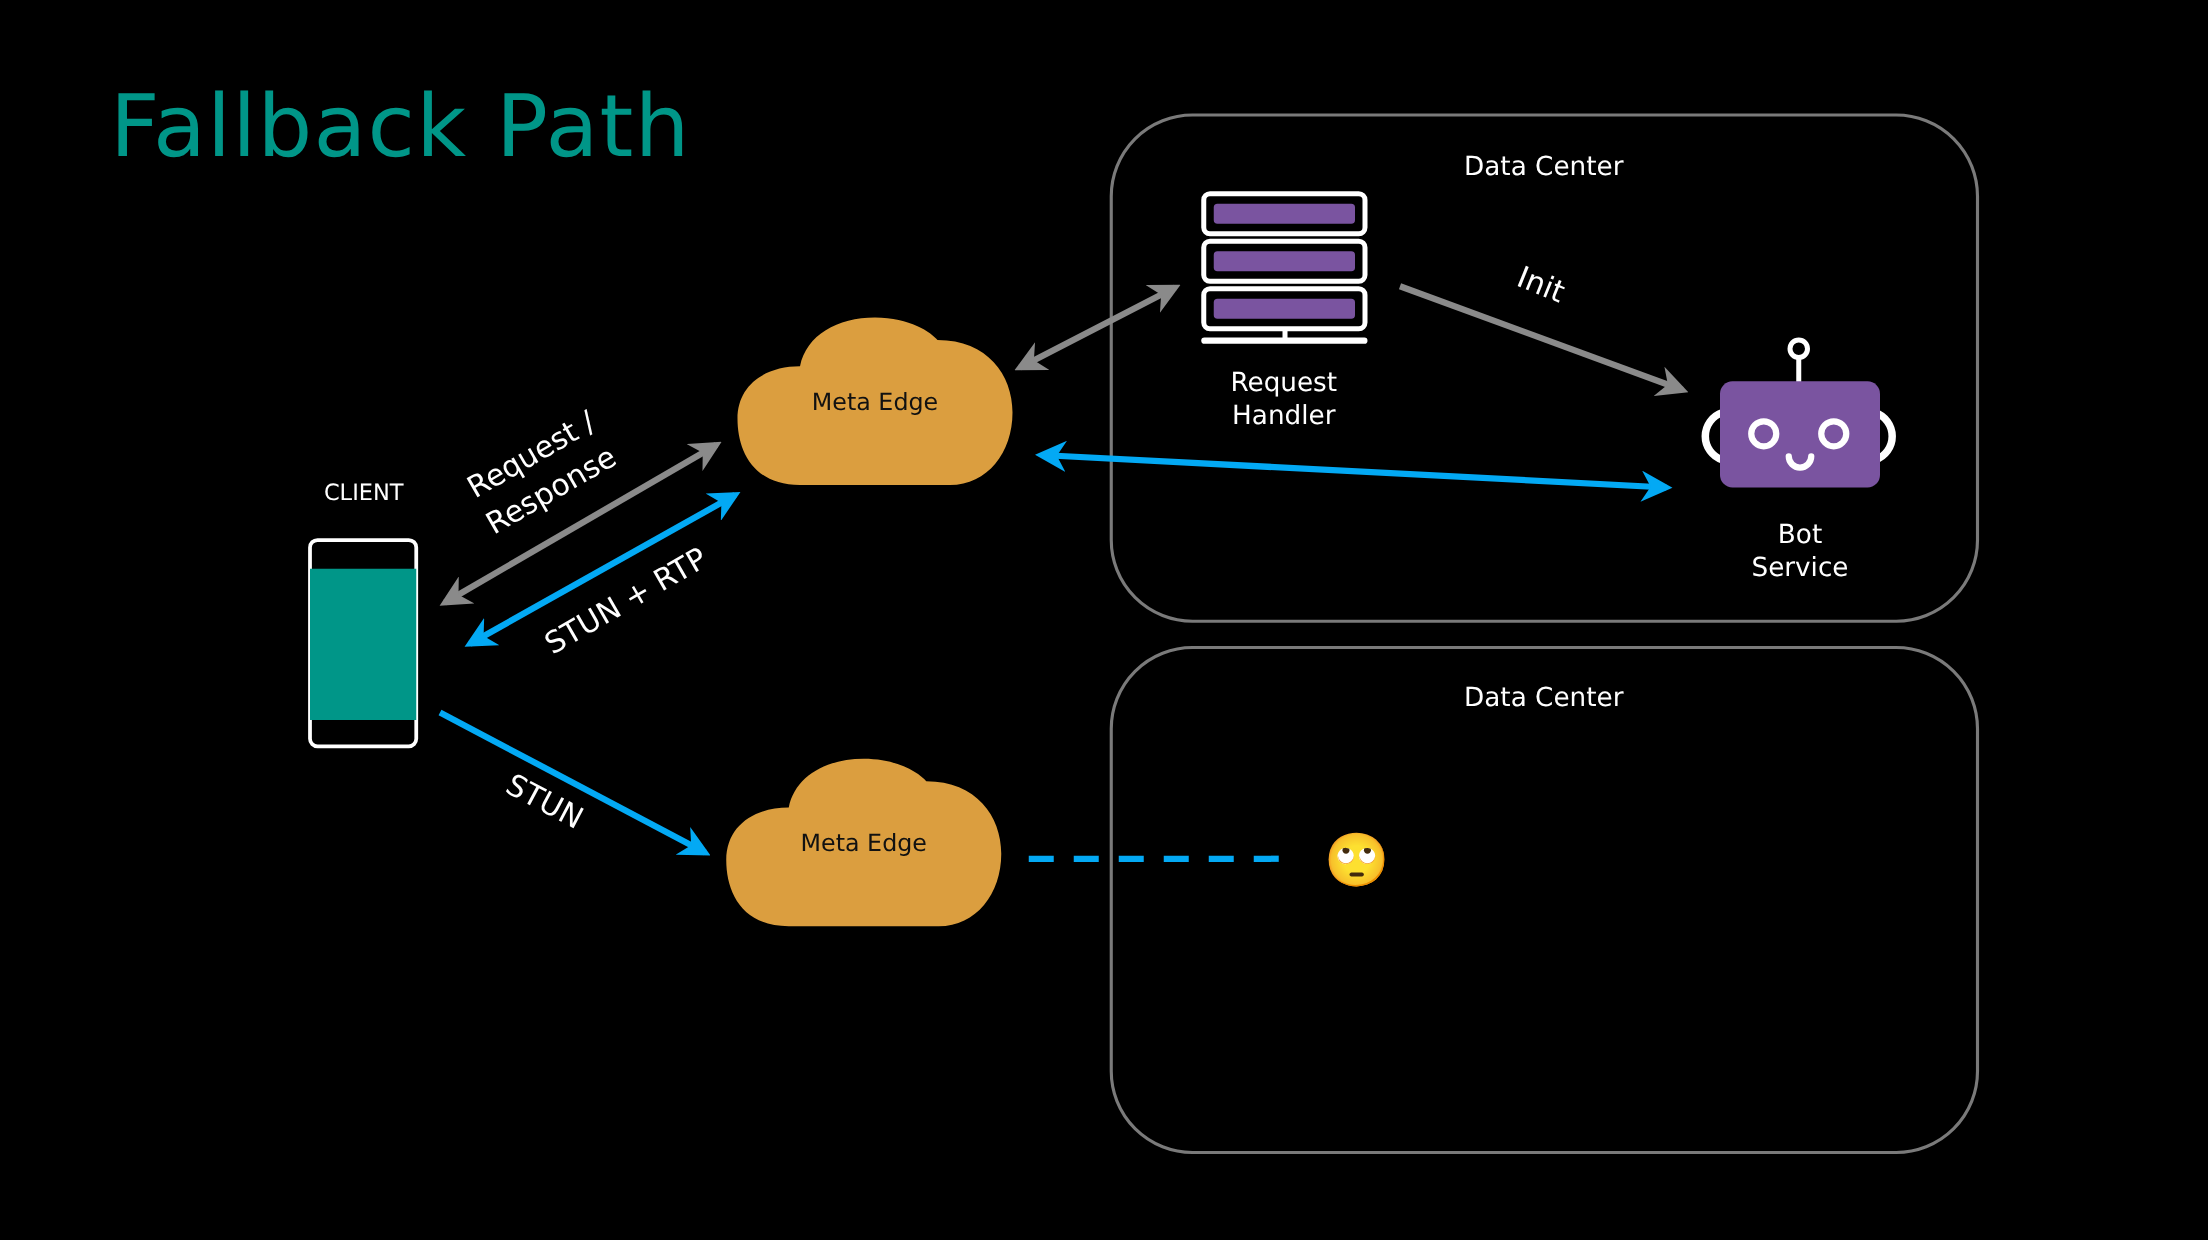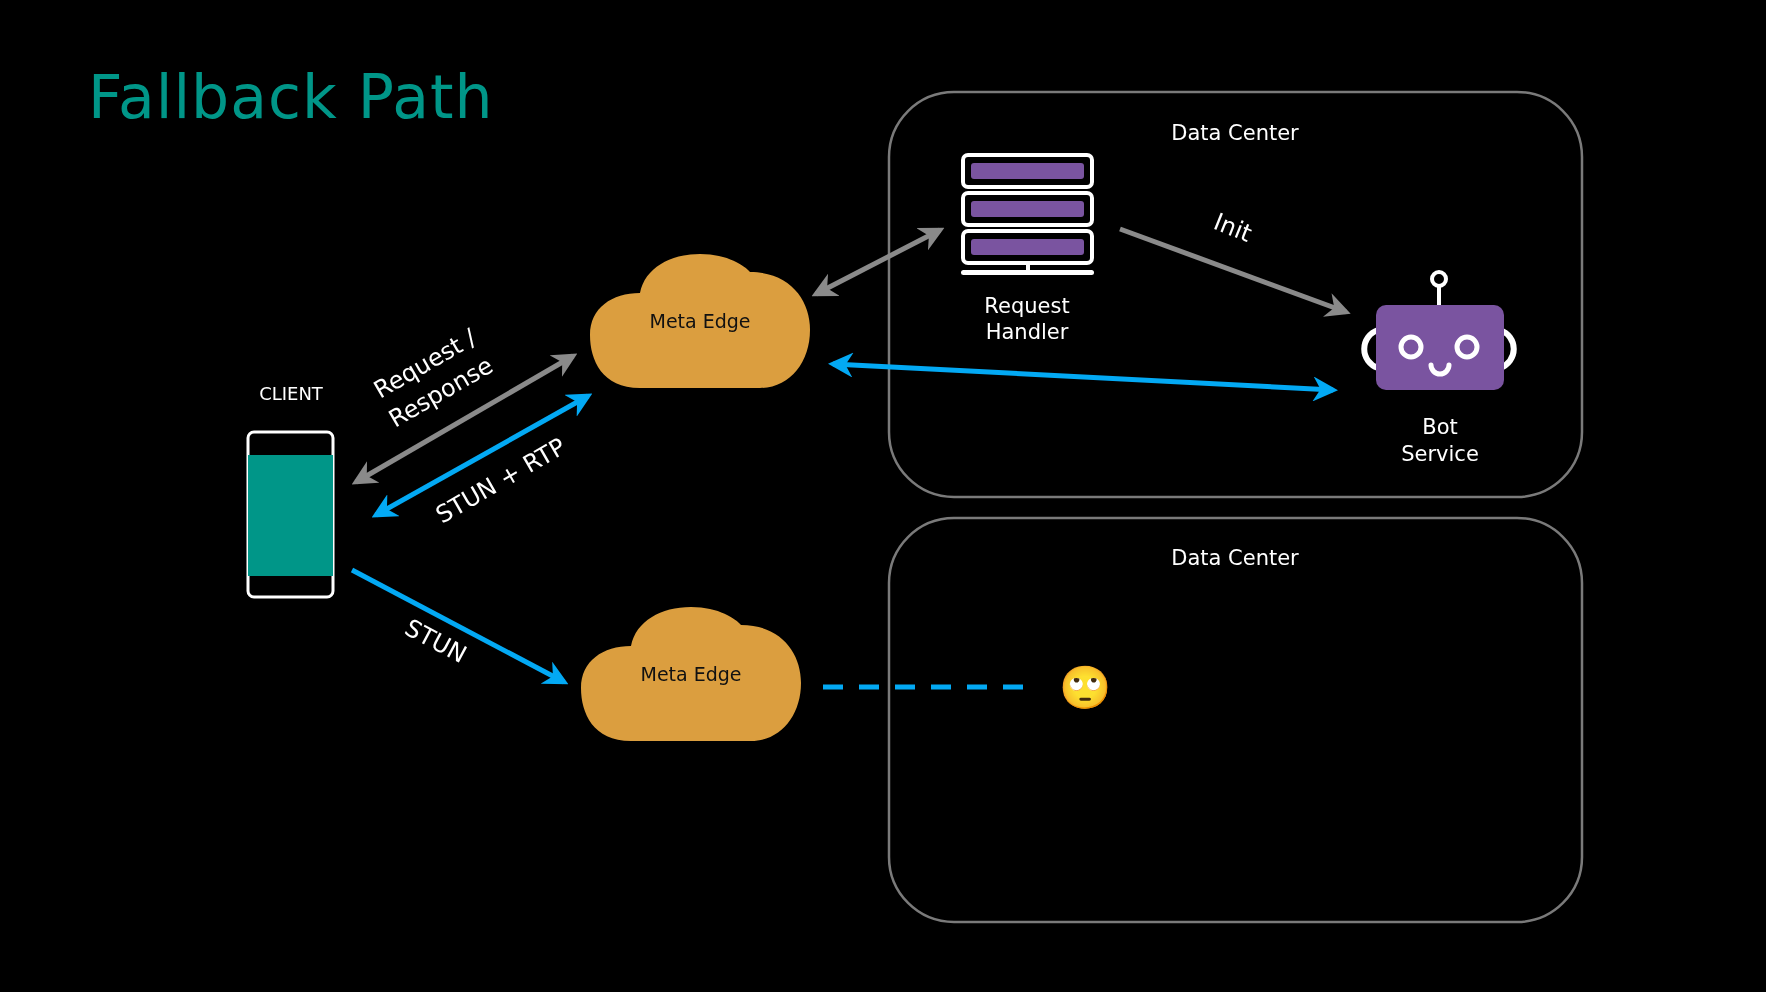--- a/index.html
+++ b/index.html
@@ -1,18 +1,18 @@
 <!DOCTYPE html>
 <html><head>
 <meta charset="utf-8">
 <style>
   html, body { margin: 0; padding: 0; background: #000; }
   body { width: 1766px; height: 992px; position: relative; overflow: hidden;
          font-family: "DejaVu Sans", "Liberation Sans", sans-serif; color: #fff; }
-  .title { position: absolute; left: 88px; top: 62px; font-size: 60px; color: #009688;
+  .title { position: absolute; left: 88px; top: 62px; font-size: 69px; color: #009688;
            font-family: "DejaVu Sans", sans-serif; letter-spacing: 1px; white-space: nowrap; }
   svg.diagram { position: absolute; left: 0; top: 0; }
   .lbl { fill: #fff; font-family: "DejaVu Sans", sans-serif; }
   .cloud-lbl { fill: #111; font-family: "DejaVu Sans", sans-serif; font-size: 19px; }
 </style>
 </head>
 <body>
 
 <div class="title">Fallback Path</div>
 

